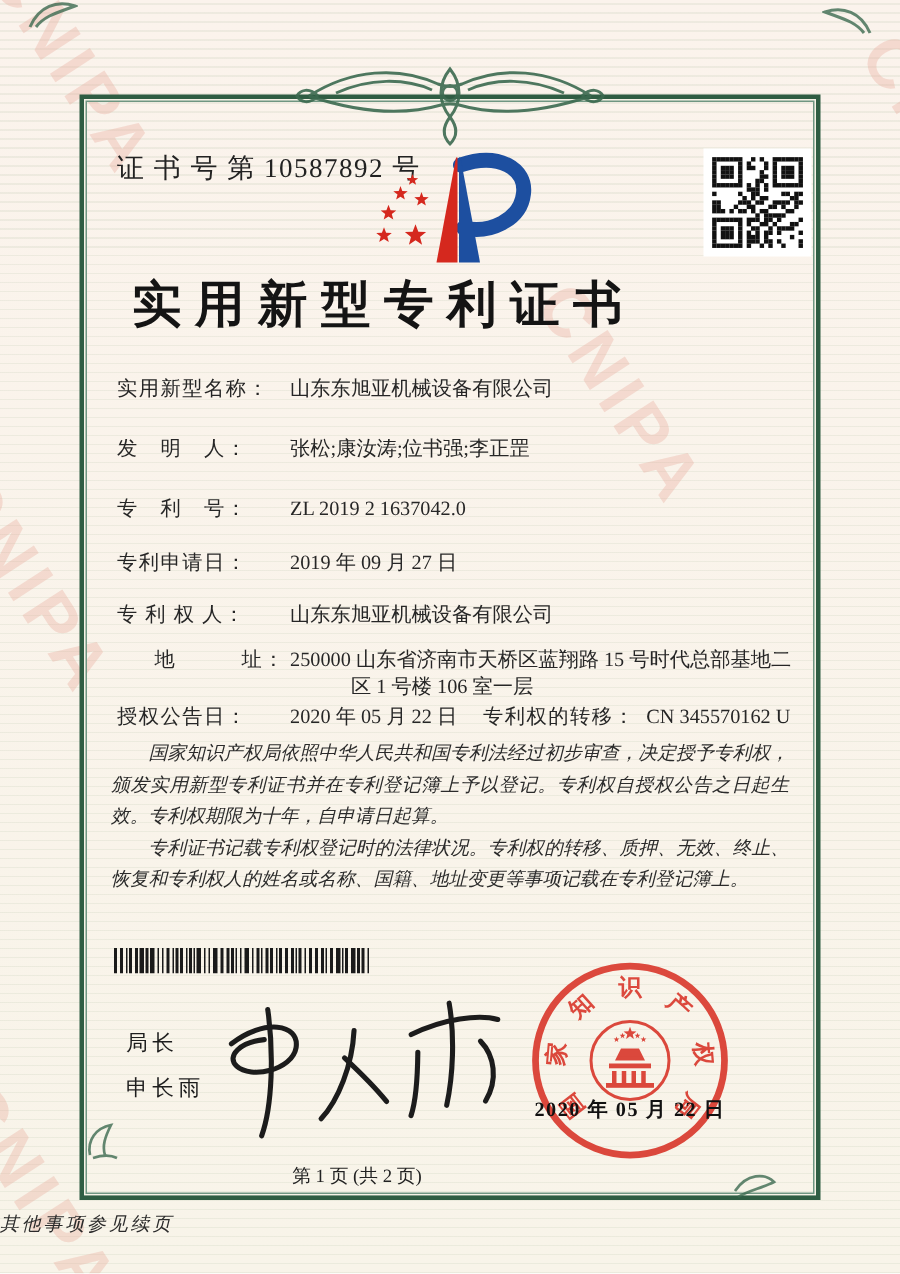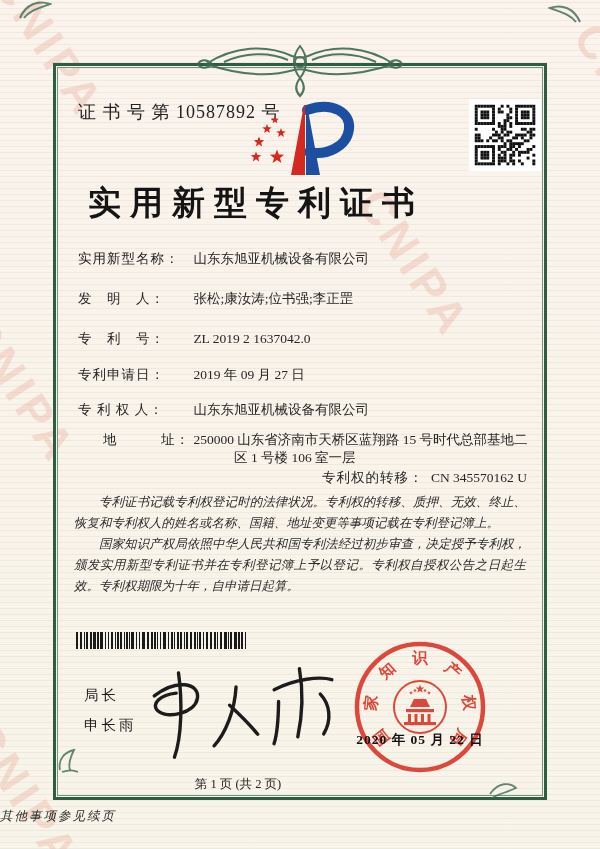--- a/index.html
+++ b/index.html
@@ -341,28 +341,32 @@
   </div>
   <div class="field" style="top:401px;">
     <span class="lab">专 利 权 人：</span>
     <span>山东东旭亚机械设备有限公司</span>
   </div>
   <div class="field" style="top:431px;text-align:right;">
     <span class="lab">地　　　址：</span>
     <span>250000 山东省济南市天桥区蓝翔路 15 号时代总部基地二</span>
   </div>
   <div class="addr2" style="top:449px;padding-left:44px;">区 1 号楼 106 室一层</div>
+  <div class="field" style="top:469px;">
+    <span class="lab">授权公告日：</span>
+    <span>2020 年 05 月 22 日</span>
+  </div>
   <div class="field" style="left:322px;top:469px;">
     <span class="lab" style="width:auto;margin-right:4px;">专利权的转移：</span>
     <span>CN 345570162 U</span>
   </div>
 
   <div class="legal">
+    <p>国家知识产权局依照中华人民共和国专利法经过初步审查，决定授予专利权，颁发实用新型专利证书并在专利登记簿上予以登记。专利权自授权公告之日起生效。专利权期限为十年，自申请日起算。</p>
     <p>专利证书记载专利权登记时的法律状况。专利权的转移、质押、无效、终止、恢复和专利权人的姓名或名称、国籍、地址变更等事项记载在专利登记簿上。</p>
-    <p>国家知识产权局依照中华人民共和国专利法经过初步审查，决定授予专利权，颁发实用新型专利证书并在专利登记簿上予以登记。专利权自授权公告之日起生效。专利权期限为十年，自申请日起算。</p>
   </div>
 
   <svg class="barcode" id="barcode" width="176" height="17" viewBox="0 0 176 17">
       <rect x="0" y="0" width="2" height="17" fill="#1a1a1a"></rect>
       <rect x="4" y="0" width="2" height="17" fill="#1a1a1a"></rect>
       <rect x="8" y="0" width="1" height="17" fill="#1a1a1a"></rect>
       <rect x="10" y="0" width="2" height="17" fill="#1a1a1a"></rect>
       <rect x="14" y="0" width="2" height="17" fill="#1a1a1a"></rect>
       <rect x="17" y="0" width="3" height="17" fill="#1a1a1a"></rect>
       <rect x="21" y="0" width="2" height="17" fill="#1a1a1a"></rect>

